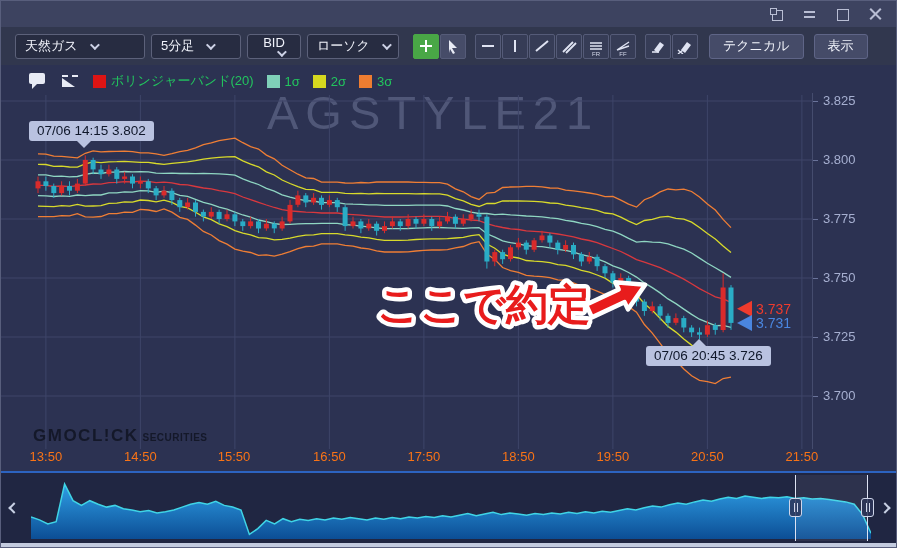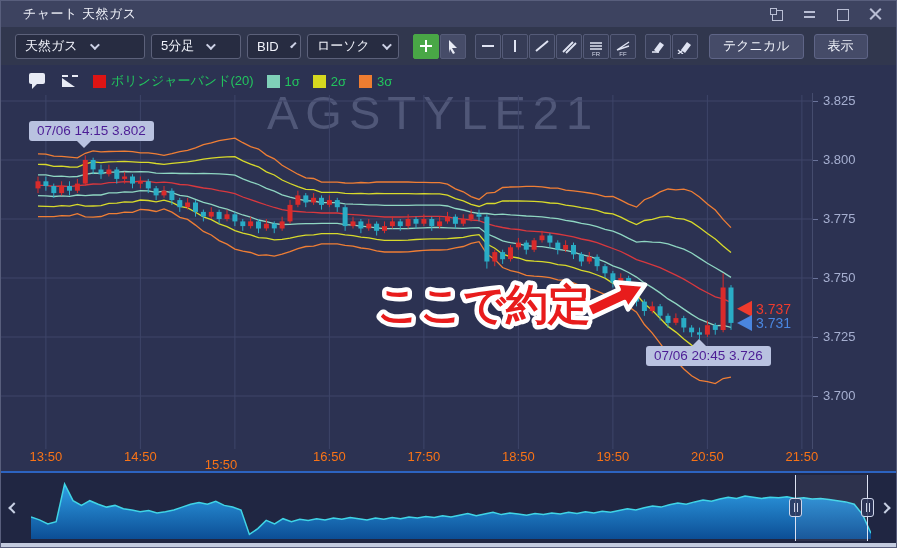--- a/index.html
+++ b/index.html
@@ -17,21 +17,21 @@
   .wc-min::after{content:"";position:absolute;left:1px;top:8px;width:11px;height:2px;background:#b9bed4;}
   .wc-max::before{content:"";position:absolute;left:1px;top:1px;width:10px;height:10px;border:1.5px solid #b9bed4;}
   .wc-close::before,.wc-close::after{content:"";position:absolute;left:-1px;top:5px;width:15px;height:2px;background:#b9bed4;}
   .wc-close::before{transform:rotate(45deg);}
   .wc-close::after{transform:rotate(-45deg);}
 
   
   .toolbar{position:absolute;top:26px;left:0;width:100%;height:38px;background:#31374e;display:flex;align-items:center;padding:0 14px;}
   .dd{height:25px;background:#272c41;border:1px solid #5c617a;border-radius:3px;color:#f0f2fa;font-size:13px;display:flex;align-items:center;padding:0 9px;margin-right:6px;cursor:pointer;}
   .dd .chev{margin-left:auto;width:7px;height:7px;border-right:2px solid #cdd2e6;border-bottom:2px solid #cdd2e6;transform:rotate(45deg) translateY(-2px);margin-left:12px;}
-  .dd-symbol{width:130px;}.dd-timeframe{width:90px;}.dd-side{width:54px;}.dd-type{width:92px;}
+  .dd-symbol{width:130px;}.dd-timeframe{width:90px;}.dd-side{width:54px;flex-direction:column;}.dd-type{width:92px;}
   .tbtn{width:26px;height:25px;background:#363c56;border:1px solid #555b78;border-radius:2px;display:flex;align-items:center;justify-content:center;margin-right:1px;cursor:pointer;position:relative;}
   .tbtn.green{background:#49a746;border-color:#49a746;}
   .tbtn.cursor{background:#464c68;}
   .tbtn svg{display:block;}
   .tb-gap{width:8px;}
   .txtbtn{height:25px;background:#454b68;border:1px solid #5f6587;border-radius:3px;color:#f2f4fb;font-size:13px;display:flex;align-items:center;padding:0 13px;margin-left:10px;cursor:pointer;text-align:center;}
   .fibtxt{position:absolute;bottom:1px;left:0;right:0;text-align:center;font-size:6px;color:#d7dbec;line-height:6px;letter-spacing:0;}
 
   
   .chart{position:absolute;top:64px;left:0;width:897px;height:406px;background:#2c3252;}
@@ -46,21 +46,21 @@
   .watermark{position:absolute;top:20px;left:266px;font-size:47px;letter-spacing:7px;color:rgba(165,175,210,0.30);font-weight:400;z-index:1;}
   .plot-svg{position:absolute;top:0;left:0;z-index:2;}
   .y-axis{position:absolute;top:0;left:812px;width:84px;height:406px;z-index:3;}
   .y-label{position:absolute;left:10px;color:#a6afd0;font-size:13px;}
   .y-label::before{content:"";position:absolute;left:-10px;top:8px;width:5px;height:1px;background:#6a739a;}
   .x-axis{position:absolute;top:384px;left:0;width:812px;height:20px;z-index:3;}
   .x-label{position:absolute;color:#f97316;font-size:13px;width:44px;text-align:center;}
   .logo{position:absolute;top:361px;left:32px;z-index:3;display:flex;align-items:baseline;gap:4px;}
   .logo .brand{color:#141829;font-size:17px;font-weight:bold;letter-spacing:1.5px;}
   .logo .suffix{color:#141829;font-size:10px;font-weight:bold;letter-spacing:.5px;}
-  .tooltip{position:absolute;background:#b9c2e0;color:#4c1d95;font-size:13.5px;padding:2px 8px 3px;border-radius:3px;z-index:6;white-space:nowrap;}
+  .tooltip{position:absolute;background:#b9c2e0;color:#0f172a;font-size:13.5px;padding:2px 8px 3px;border-radius:3px;z-index:6;white-space:nowrap;}
   .tooltip-top{top:56px;left:28px;}
   .tooltip-top::after{content:"";position:absolute;left:48px;top:100%;border:7px solid transparent;border-top-color:#b9c2e0;}
   .tooltip-bottom{top:281px;left:645px;}
   .tooltip-bottom::before{content:"";position:absolute;left:46px;bottom:100%;border:7px solid transparent;border-bottom-color:#b9c2e0;}
 
   
   .nav{position:absolute;top:470px;left:0;width:897px;height:72px;background:#202642;border-top:2px solid #2c63c0;}
   .nav-arrow{position:absolute;top:0;width:26px;height:70px;display:flex;align-items:center;justify-content:center;cursor:pointer;}
   .nav-arrow .chev{width:8px;height:8px;border-right:2.5px solid #c8d0e4;border-bottom:2.5px solid #c8d0e4;}
   .nav-arrow.left{left:0;}
@@ -74,21 +74,20 @@
   .nav-handle .grip::before{content:"";position:absolute;left:4px;top:4px;width:1px;height:9px;background:#cfd6ea;}
   .nav-handle .grip::after{content:"";position:absolute;left:7px;top:4px;width:1px;height:9px;background:#cfd6ea;}
   .hscroll{position:absolute;top:542px;left:0;width:897px;height:6px;background:#c3cbdf;cursor:pointer;}
 </style>
 </head>
 <body>
 
 <div class="window">
 
   <div class="titlebar">
-    <span class="title">チャート 天然ガス</span>
     <div class="win-controls">
       <span class="wc wc-popout"></span>
       <span class="wc wc-min"></span>
       <span class="wc wc-max"></span>
       <span class="wc wc-close"></span>
     </div>
   </div>
 
   <div class="toolbar">
     <div class="dd dd-symbol">
@@ -416,29 +415,33 @@
         <div class="y-label" style="top: 28.024px;">3.825</div>
         <div class="y-label" style="top: 87.024px;">3.800</div>
         <div class="y-label" style="top: 146.024px;">3.775</div>
         <div class="y-label" style="top: 205.024px;">3.750</div>
         <div class="y-label" style="top: 264.024px;">3.725</div>
         <div class="y-label" style="top: 323.024px;">3.700</div>
       </div>
     <div class="x-axis">
         <div class="x-label" style="left: 22.875px;">13:50</div>
         <div class="x-label" style="left: 117.375px;">14:50</div>
-        <div class="x-label" style="left: 198px; margin-top: 8px;">15:50</div>
+        <div class="x-label" style="left: 211px;">15:50</div>
         <div class="x-label" style="left: 306.375px;">16:50</div>
         <div class="x-label" style="left: 400.875px;">17:50</div>
         <div class="x-label" style="left: 495.375px;">18:50</div>
         <div class="x-label" style="left: 589.875px;">19:50</div>
         <div class="x-label" style="left: 684.375px;">20:50</div>
         <div class="x-label" style="left: 778.875px;">21:50</div>
       </div>
 
+    <div class="logo">
+      <span class="brand">GMOCL!CK</span>
+      <span class="suffix">SECURITIES</span>
+    </div>
 
     <div class="tooltip tooltip-top">07/06 14:15 3.802</div>
     <div class="tooltip tooltip-bottom">07/06 20:45 3.726</div>
   </div>
 
   <div class="nav">
     <div class="nav-arrow left">
         <span class="chev"></span>
       </div>
     <svg class="nav-svg" width="840" height="66">

